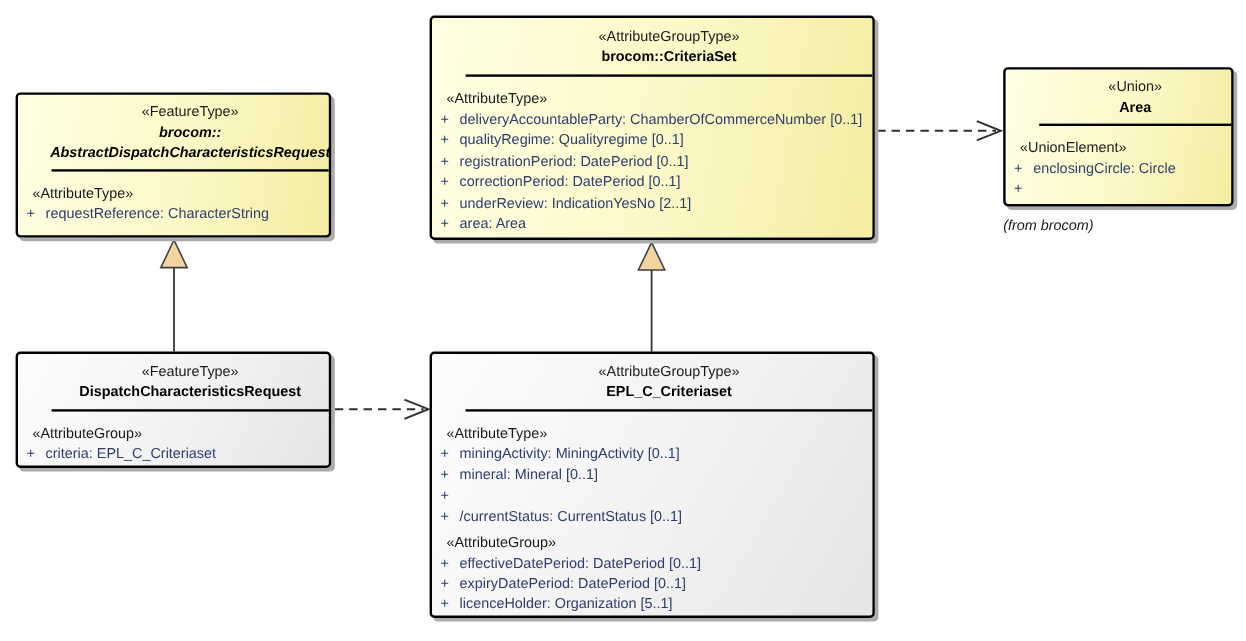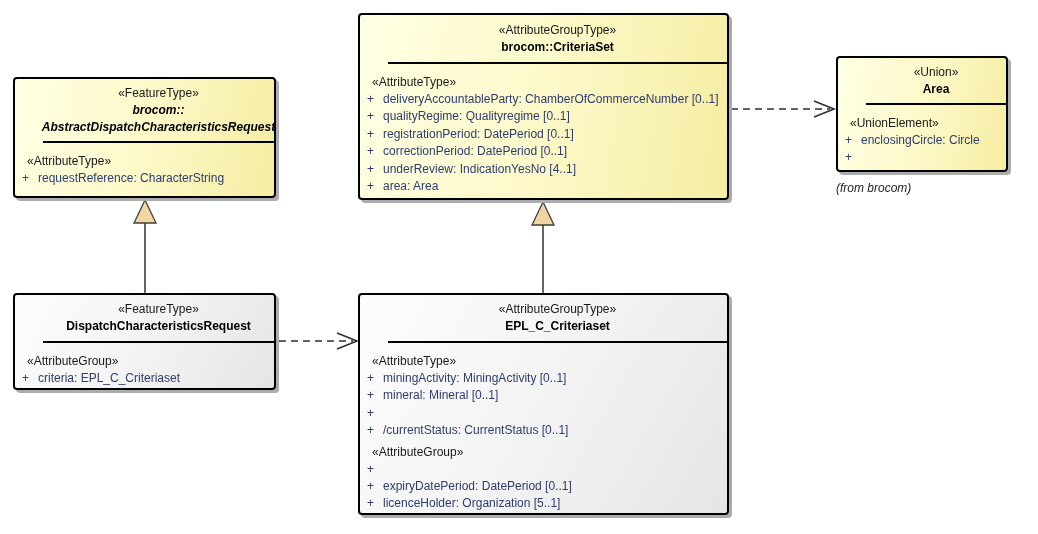--- a/index.html
+++ b/index.html
@@ -100,30 +100,30 @@
       <div class="attr-row">
         <span class="vis">+</span>
         <span class="txt">registrationPeriod: DatePeriod [0..1]</span>
       </div>
       <div class="attr-row">
         <span class="vis">+</span>
         <span class="txt">correctionPeriod: DatePeriod [0..1]</span>
       </div>
       <div class="attr-row">
         <span class="vis">+</span>
-        <span class="txt">underReview: IndicationYesNo [4..1]</span>
+        <span class="txt">underReview: IndicationYesNo [2..1]</span>
       </div>
       <div class="attr-row">
         <span class="vis">+</span>
         <span class="txt">area: Area</span>
       </div>
     </div>
 </div>
 
-<div class="uml-class yellow" style="left:836px;top:56px;width:172px;height:116px;">
+<div class="uml-class yellow" style="left:836px;top:56px;width:192px;height:116px;">
   <div class="class-header" style="height:47px;">
     <div class="stereo">«Union»</div>
     <div class="cls-name">Area</div>
   </div>
   <div class="class-body">
       <div class="sec-label">«UnionElement»</div>
       <div class="attr-row">
         <span class="vis">+</span>
         <span class="txt">enclosingCircle: Circle</span>
       </div>
@@ -165,20 +165,21 @@
       <div class="attr-row">
         <span class="vis">+</span>
       </div>
       <div class="attr-row">
         <span class="vis">+</span>
         <span class="txt">/currentStatus: CurrentStatus [0..1]</span>
       </div>
       <div class="sec-label">«AttributeGroup»</div>
       <div class="attr-row">
         <span class="vis">+</span>
+        <span class="txt">effectiveDatePeriod: DatePeriod [0..1]</span>
       </div>
       <div class="attr-row">
         <span class="vis">+</span>
         <span class="txt">expiryDatePeriod: DatePeriod [0..1]</span>
       </div>
       <div class="attr-row">
         <span class="vis">+</span>
         <span class="txt">licenceHolder: Organization [5..1]</span>
       </div>
     </div>

